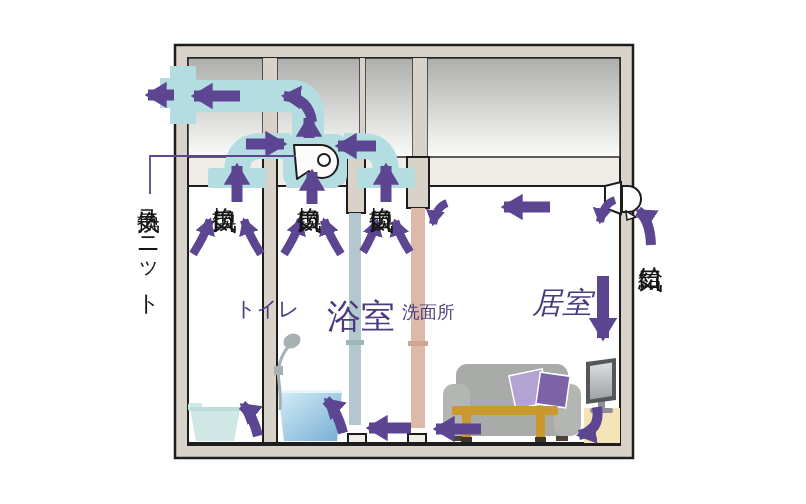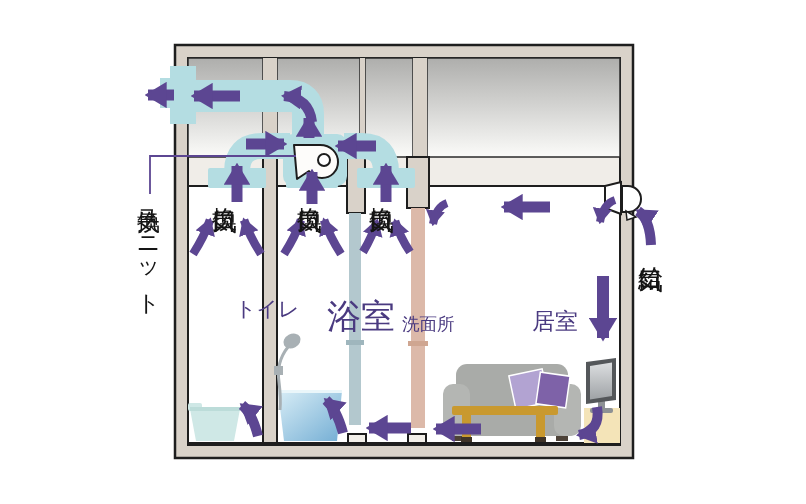--- a/index.html
+++ b/index.html
@@ -179,16 +179,16 @@
 <div class="vlabel unit-label" style="left:137px;top:193px;">換気ユニット</div>
 
 <div class="vlabel" style="left:212px;top:187px;">換気口</div>
 <div class="vlabel" style="left:297px;top:187px;">換気口</div>
 <div class="vlabel" style="left:369px;top:187px;">換気口</div>
 
 <div class="vlabel" style="left:638px;top:246px;">給気口</div>
 
 <div class="room-label" style="left:196px;top:299px;font-size:21px;">トイレ</div>
 <div class="room-label" style="left:288px;top:300px;font-size:34px;">浴室</div>
-<div class="room-label" style="left:363px;top:316px;font-size:17.5px;">洗面所</div>
-<div class="room-label" style="left:493px;top:310px;font-size:23px;">居室</div>
+<div class="room-label" style="left:363px;top:304px;font-size:17.5px;">洗面所</div>
+<div class="room-label" style="left:493px;top:288px;font-size:30px;font-style:italic;">居室</div>
 
 </div>
 
 </body></html>

